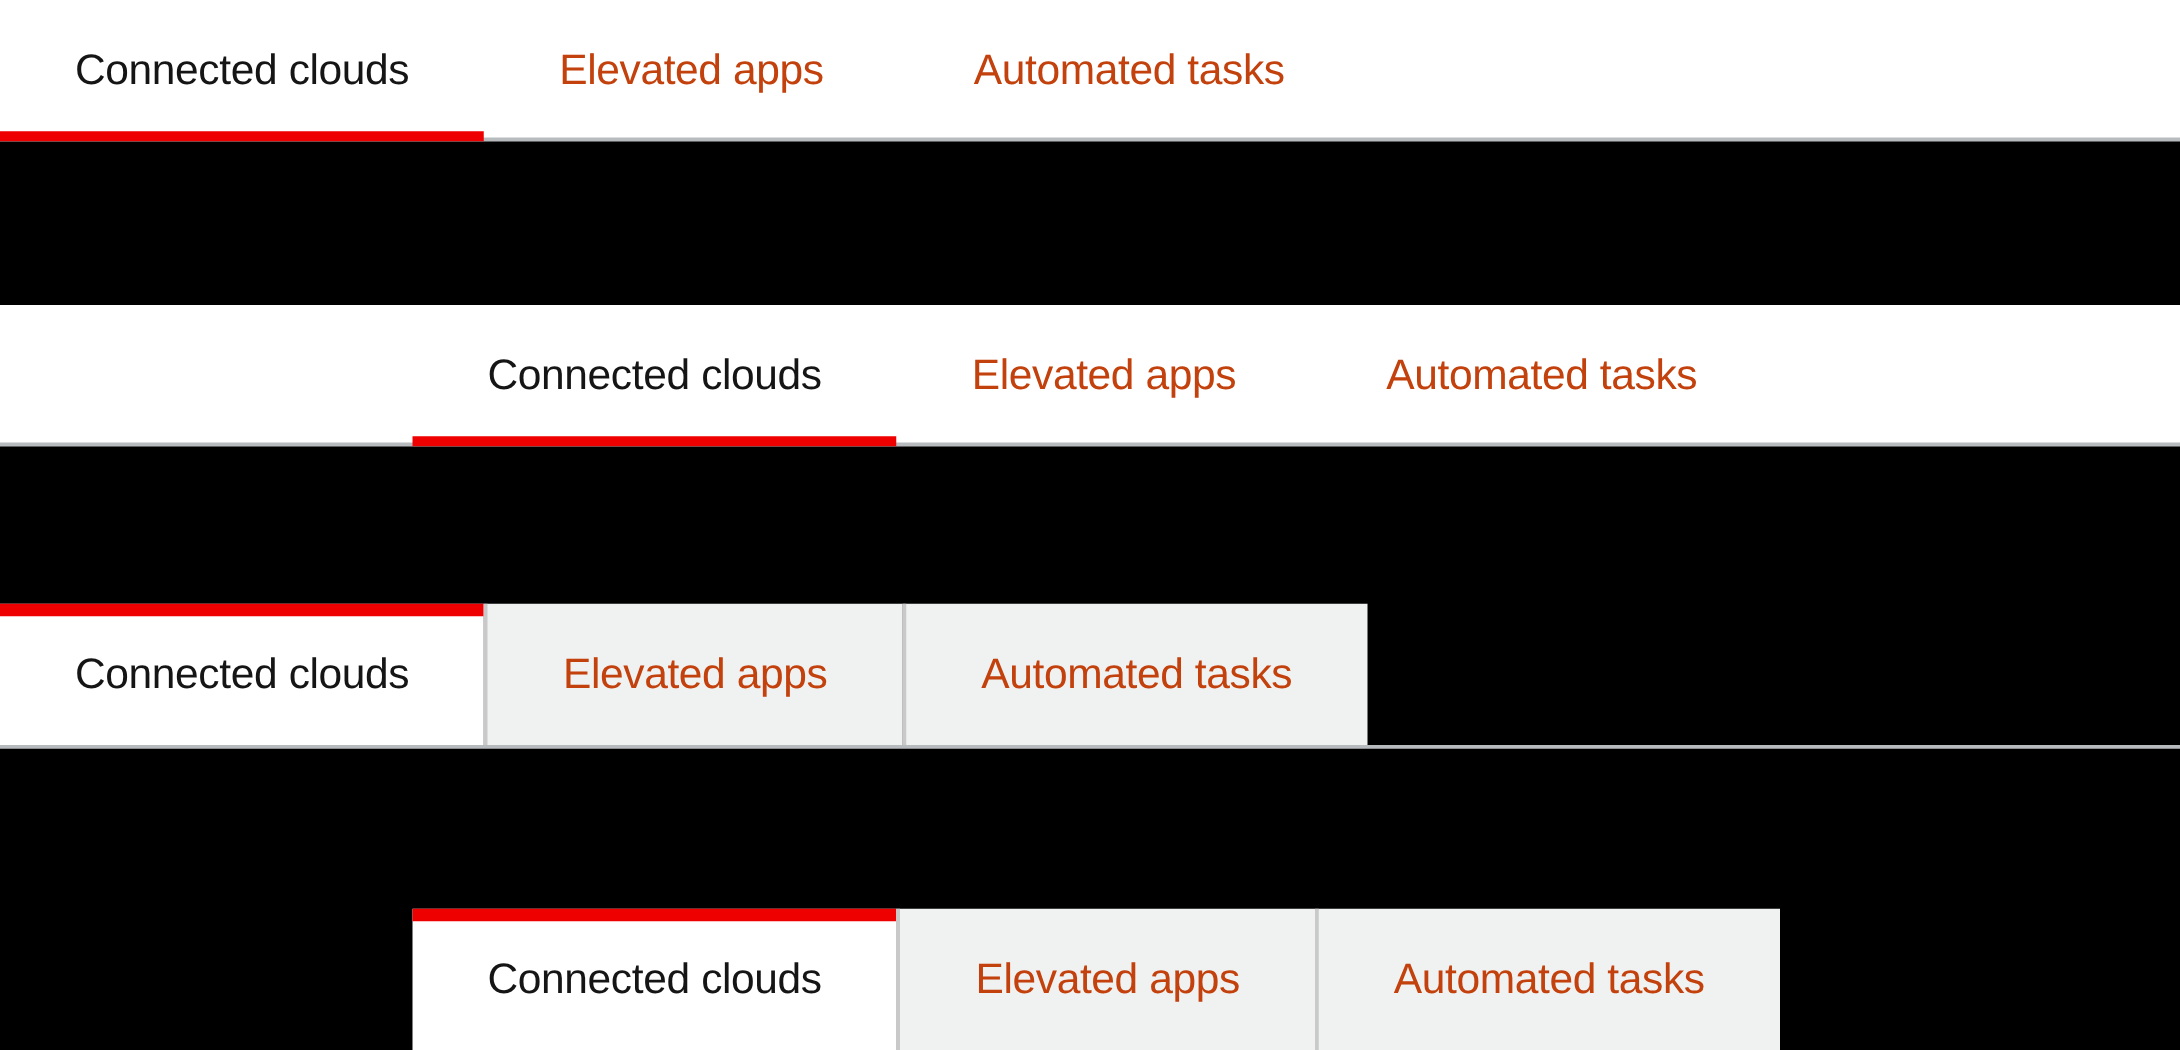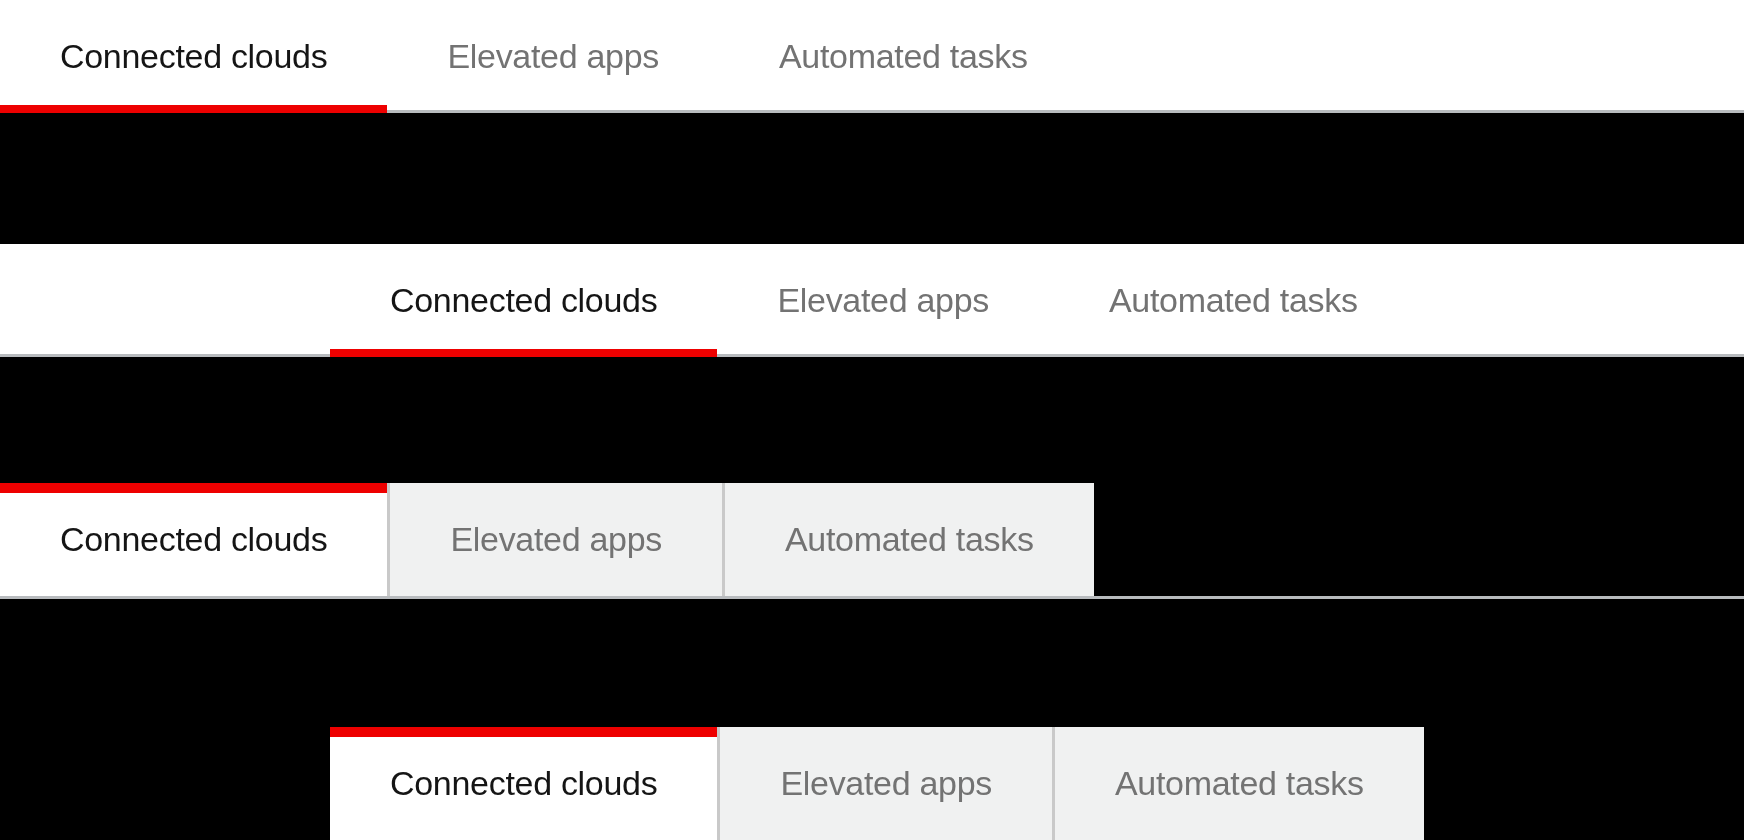--- a/index.html
+++ b/index.html
@@ -17,21 +17,21 @@
   .baseline-3{top:596px;}
 
   .tabrow{position:absolute;display:flex;height:143px;align-items:stretch;}
   .row-1{left:0;top:0;}
   .row-2{left:330px;top:244px;}
   .row-3{left:0;top:483px;}
   .row-4{left:330px;top:727px;}
 
   .tab{
     display:flex;align-items:center;box-sizing:border-box;height:113px;
-    padding:0 60px;font-size:34px;letter-spacing:-0.3px;color:#737373;
+    padding:0 60px;font-size:34px;letter-spacing:-0.3px;color:#c2410c;
     white-space:nowrap;cursor:pointer;background:transparent;
   }
   
   .underline .tab.active{
     color:#151515;border-bottom:8px solid #ee0000;padding-top:8px;
   }
   
   .boxrow .tab{background:#f0f1f1;}
   .boxrow .tab + .tab{border-left:3px solid #c9c9c9;}
   .boxrow .tab.active{

